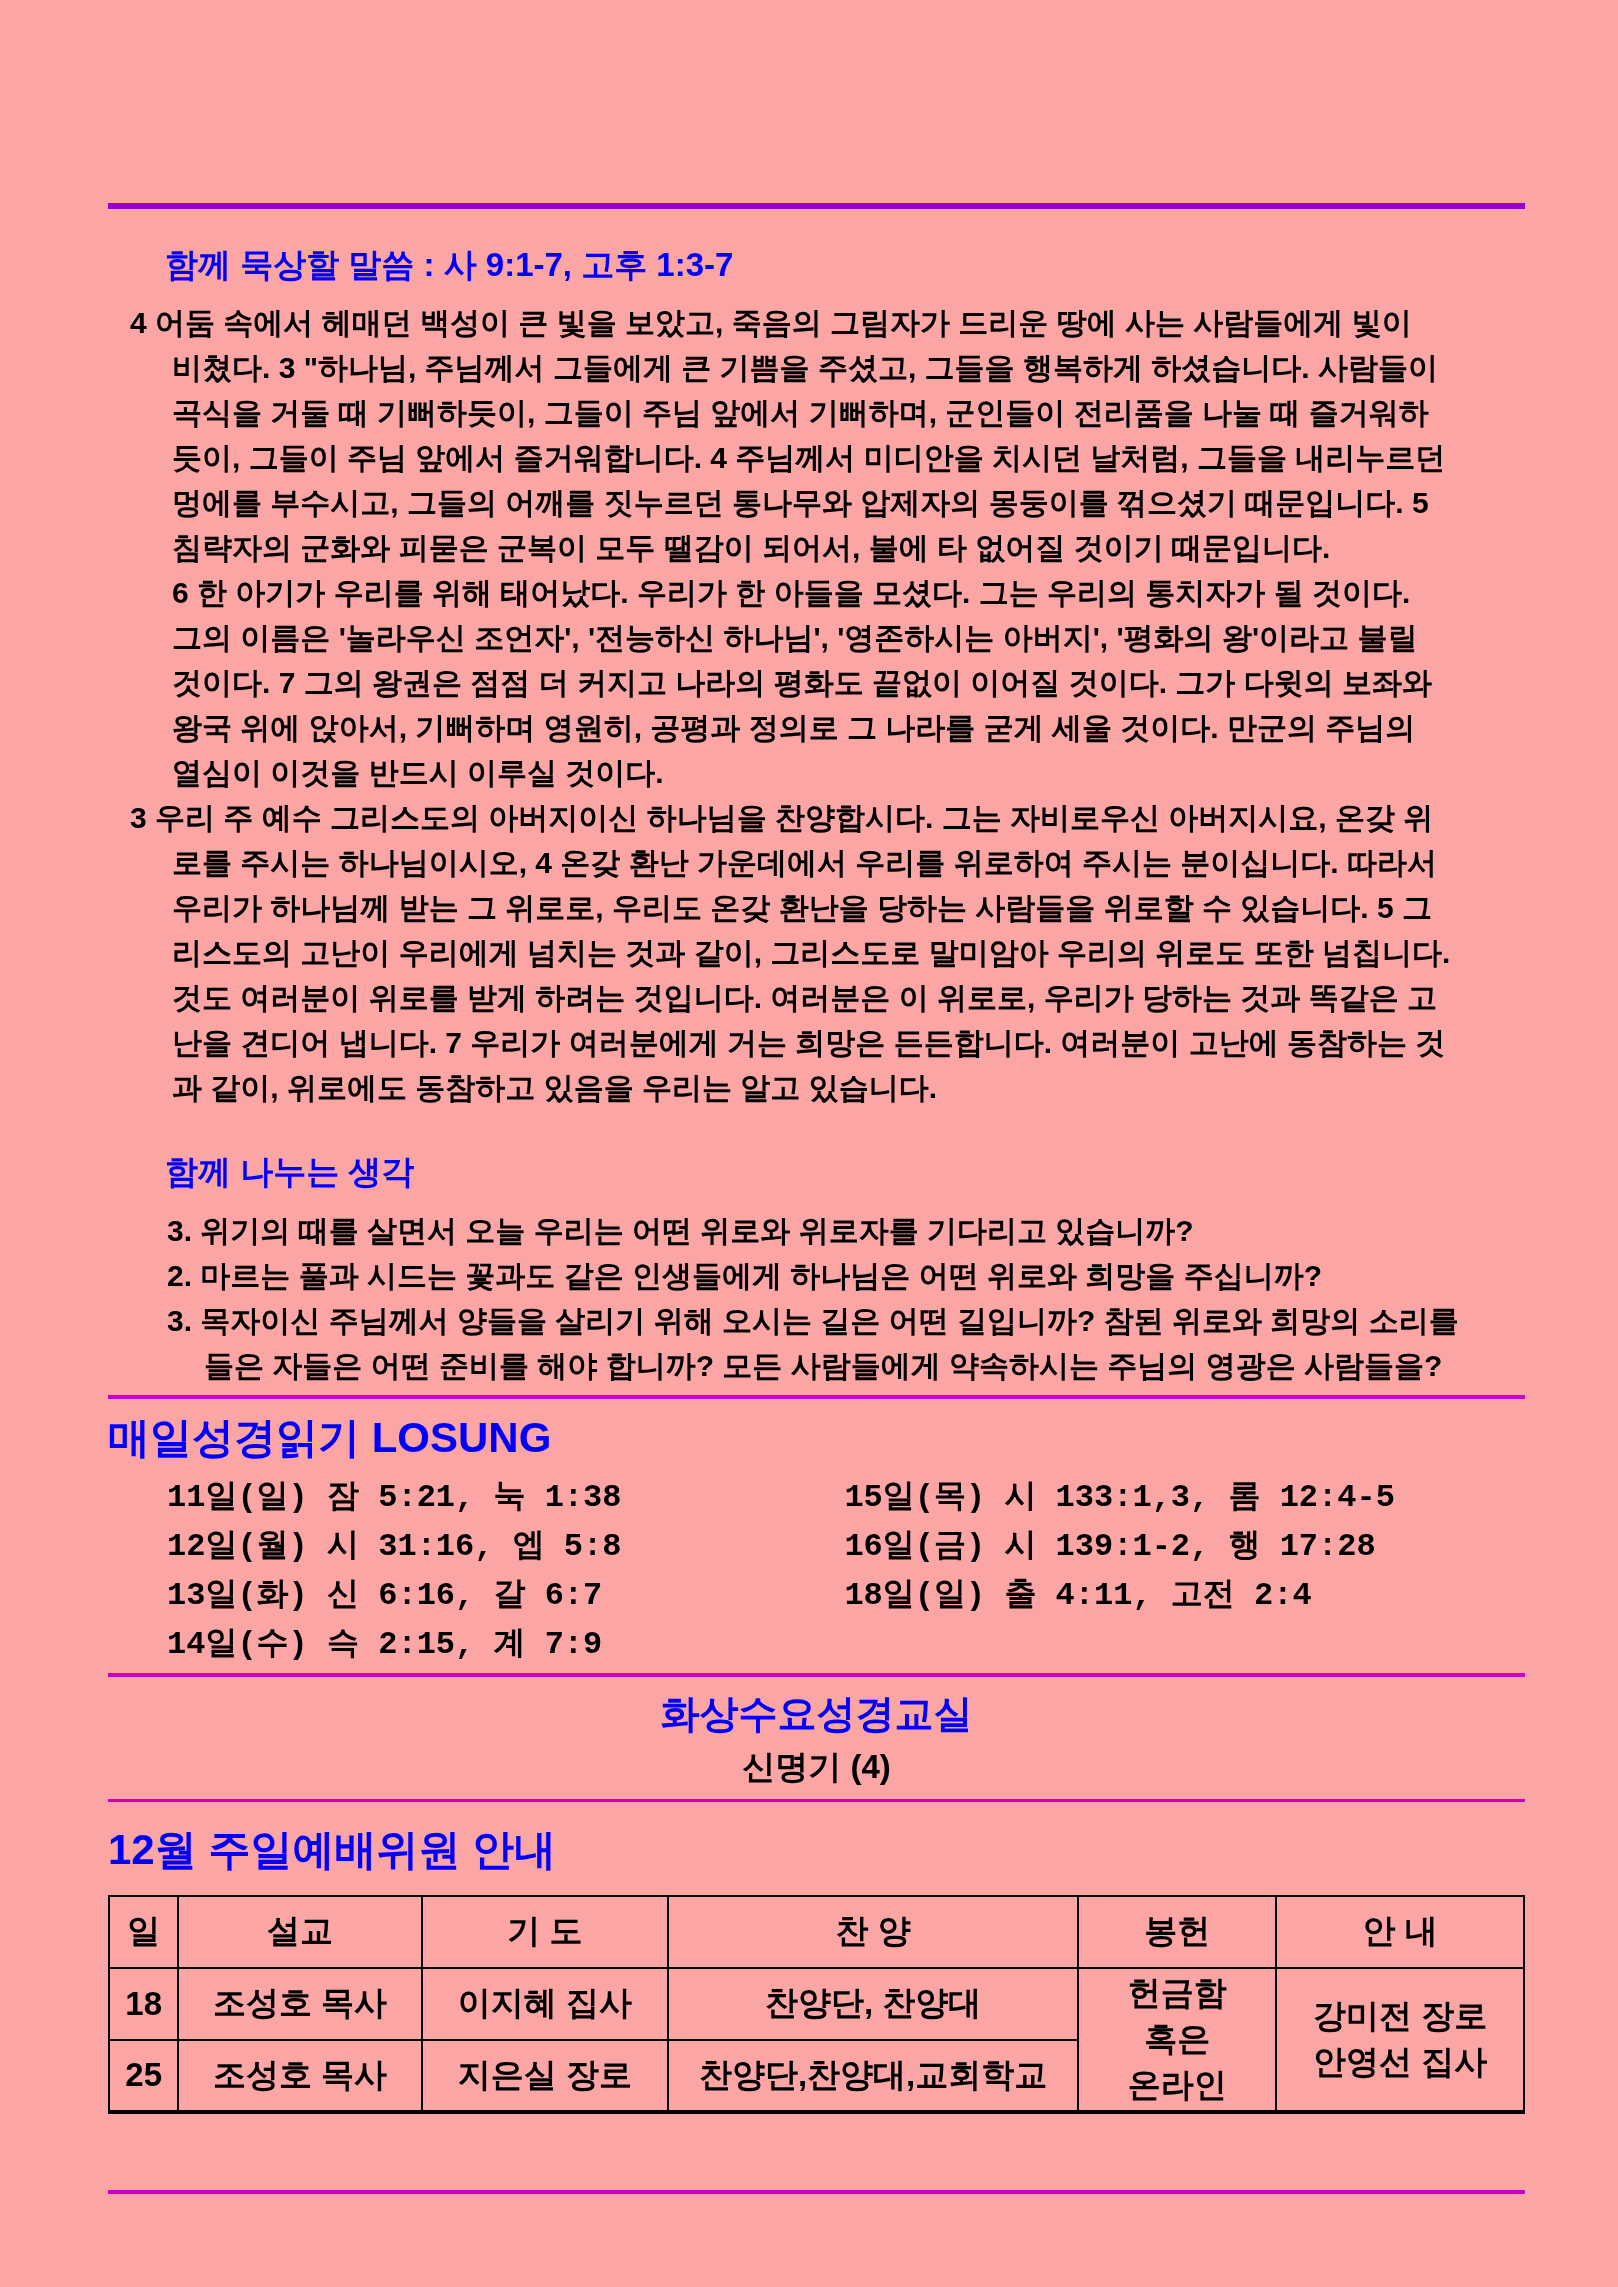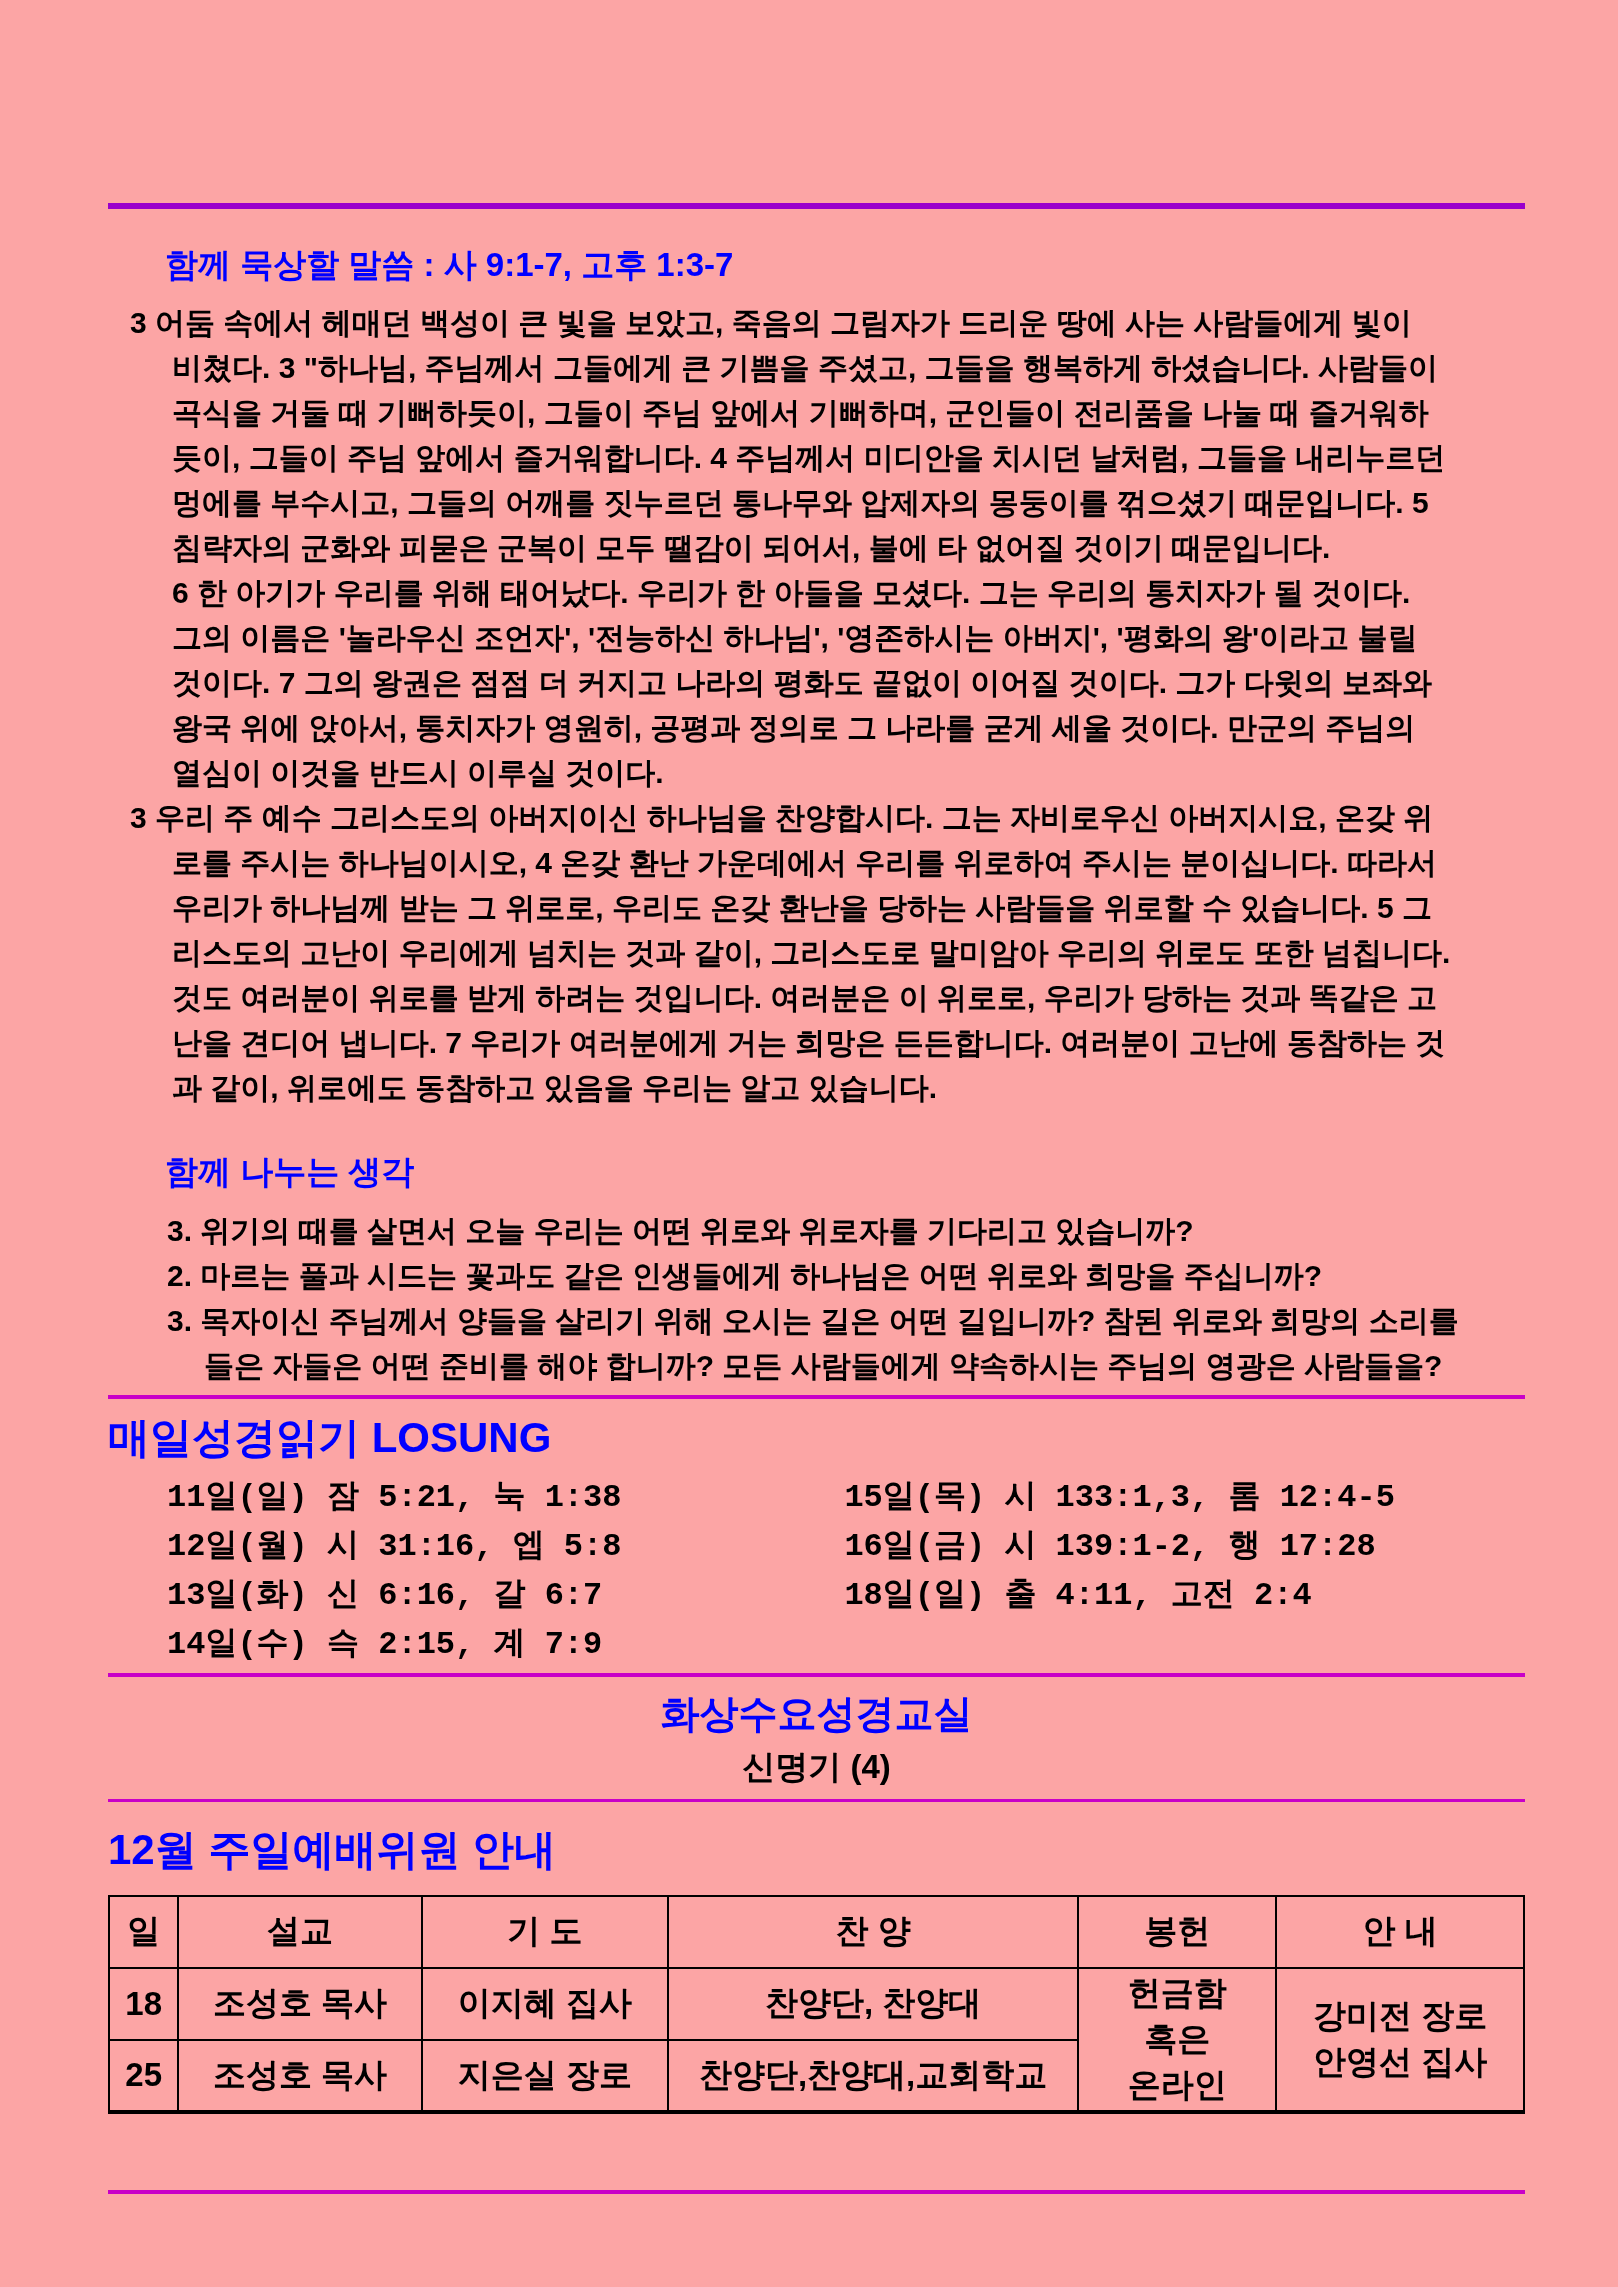--- a/index.html
+++ b/index.html
@@ -79,30 +79,30 @@
 <body>
 
 <div class="page">
   <div class="content">
 
     <div class="rule thick"></div>
 
     <div class="h-blue h-med h-meditation">함께 묵상할 말씀 : 사 9:1-7, 고후 1:3-7</div>
 
     <div class="scripture" id="scripture-lines">
-        <div class="line">3 어둠 속에서 헤매던 백성이 큰 빛을 보았고, 죽음의 그림자가 드리운 땅에 사는 사람들에게 빛이</div>
+        <div class="line">4 어둠 속에서 헤매던 백성이 큰 빛을 보았고, 죽음의 그림자가 드리운 땅에 사는 사람들에게 빛이</div>
         <div class="line cont">비쳤다. 3 "하나님, 주님께서 그들에게 큰 기쁨을 주셨고, 그들을 행복하게 하셨습니다. 사람들이</div>
         <div class="line cont">곡식을 거둘 때 기뻐하듯이, 그들이 주님 앞에서 기뻐하며, 군인들이 전리품을 나눌 때 즐거워하</div>
         <div class="line cont">듯이, 그들이 주님 앞에서 즐거워합니다. 4 주님께서 미디안을 치시던 날처럼, 그들을 내리누르던</div>
         <div class="line cont">멍에를 부수시고, 그들의 어깨를 짓누르던 통나무와 압제자의 몽둥이를 꺾으셨기 때문입니다. 5</div>
         <div class="line cont">침략자의 군화와 피묻은 군복이 모두 땔감이 되어서, 불에 타 없어질 것이기 때문입니다.</div>
         <div class="line cont">6 한 아기가 우리를 위해 태어났다. 우리가 한 아들을 모셨다. 그는 우리의 통치자가 될 것이다.</div>
         <div class="line cont">그의 이름은 '놀라우신 조언자', '전능하신 하나님', '영존하시는 아버지', '평화의 왕'이라고 불릴</div>
         <div class="line cont">것이다. 7 그의 왕권은 점점 더 커지고 나라의 평화도 끝없이 이어질 것이다. 그가 다윗의 보좌와</div>
-        <div class="line cont">왕국 위에 앉아서, 통치자가 영원히, 공평과 정의로 그 나라를 굳게 세울 것이다. 만군의 주님의</div>
+        <div class="line cont">왕국 위에 앉아서, 기뻐하며 영원히, 공평과 정의로 그 나라를 굳게 세울 것이다. 만군의 주님의</div>
         <div class="line cont">열심이 이것을 반드시 이루실 것이다.</div>
         <div class="line">3 우리 주 예수 그리스도의 아버지이신 하나님을 찬양합시다. 그는 자비로우신 아버지시요, 온갖 위</div>
         <div class="line cont">로를 주시는 하나님이시오, 4 온갖 환난 가운데에서 우리를 위로하여 주시는 분이십니다. 따라서</div>
         <div class="line cont">우리가 하나님께 받는 그 위로로, 우리도 온갖 환난을 당하는 사람들을 위로할 수 있습니다. 5 그</div>
         <div class="line cont">리스도의 고난이 우리에게 넘치는 것과 같이, 그리스도로 말미암아 우리의 위로도 또한 넘칩니다.</div>
         <div class="line cont">것도 여러분이 위로를 받게 하려는 것입니다. 여러분은 이 위로로, 우리가 당하는 것과 똑같은 고</div>
         <div class="line cont">난을 견디어 냅니다. 7 우리가 여러분에게 거는 희망은 든든합니다. 여러분이 고난에 동참하는 것</div>
         <div class="line cont">과 같이, 위로에도 동참하고 있음을 우리는 알고 있습니다.</div>
       </div>
 

